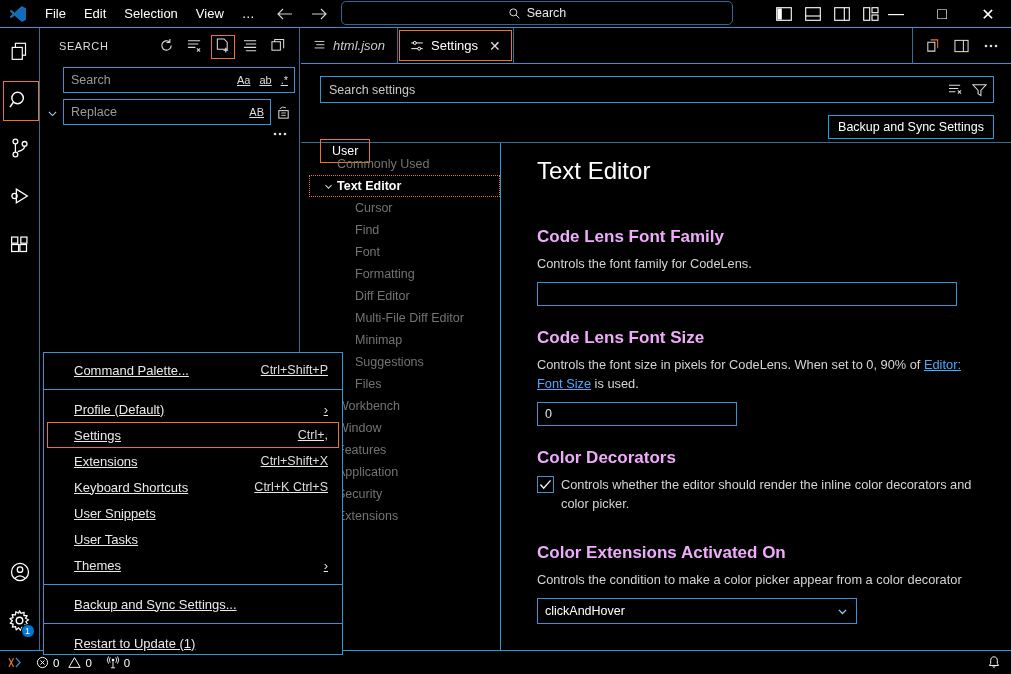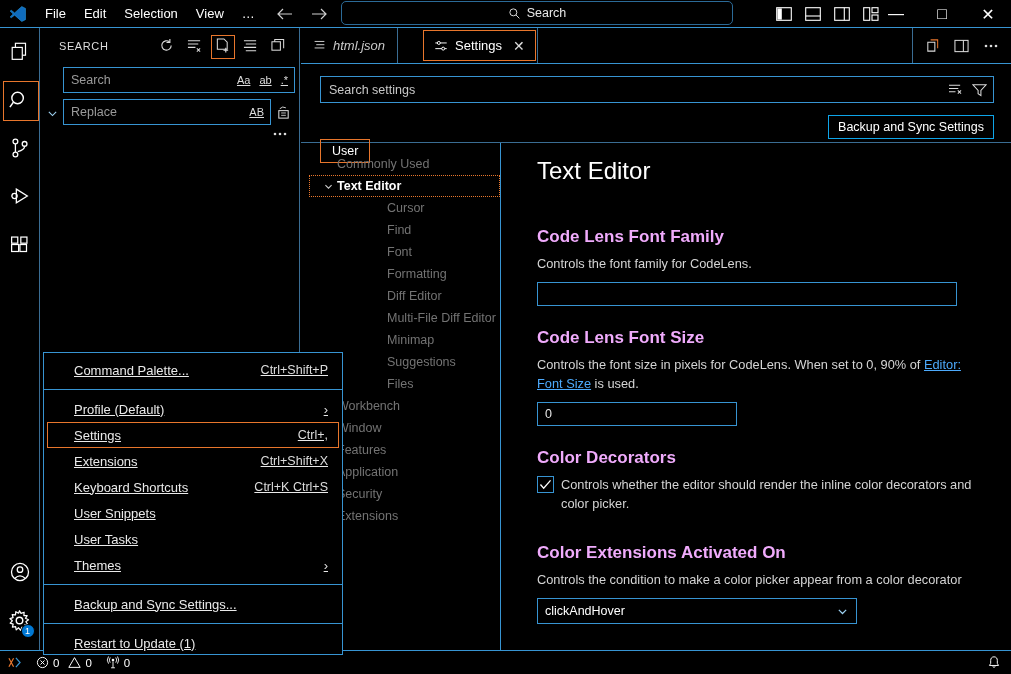--- a/index.html
+++ b/index.html
@@ -116,21 +116,21 @@
     border: 1px solid #e8762c; pointer-events: none;
   }
   .ctx-sep { height: 1px; background: #3794d2; margin: 6px 0; }
 
   
   .editor-area {
     position: absolute; left: 301px; top: 28px; width: 710px; height: 622px; background: #000;
   }
   .tabbar {
     height: 36px; display: flex; align-items: stretch;
-    border-bottom: 1px solid #3794d2; position: relative; gap: 24px;
+    border-bottom: 1px solid #3794d2; position: relative;
   }
   .tab {
     display: flex; align-items: center; gap: 7px; padding: 0 12px;
     font-size: 13px; color: #c9c9c9; border-right: 1px solid #3a6d93; position: relative;
   }
   .tab .tab-title { white-space: nowrap; }
   .tab.italic .tab-title { font-style: italic; }
   .tab.active { color: #ffffff; }
   .tab.active::after {
     content:""; position: absolute; left: 1px; top: 2px; right: 1px; bottom: 2px;
@@ -170,21 +170,21 @@
   .settings-main { display: flex; height: 508px; }
   .toc {
     width: 200px; padding: 10px 0 0 0; position: relative;
     border-right: 1px solid #3794d2;
   }
   .toc-item {
     font-size: 12.5px; color: #737373; height: 22px; line-height: 22px;
     padding-left: 36px; position: relative; white-space: nowrap;
   }
   .toc-item.lvl1 { padding-left: 36px; }
-  .toc-item.lvl2 { padding-left: 86px; }
+  .toc-item.lvl2 { padding-left: 54px; }
   .toc-item.group { color: #ffffff; font-weight: bold; }
   .toc-item.focused::after {
     content:""; position: absolute; left: 8px; top: 0; right: 0; bottom: 0;
     border: 1px dotted #e8762c; pointer-events: none;
   }
   .toc-chevron {
     position: absolute; left: 22px; top: 0; height: 22px; display: flex; align-items: center;
     color: #cfcfcf;
   }
   .toc-bullet {

